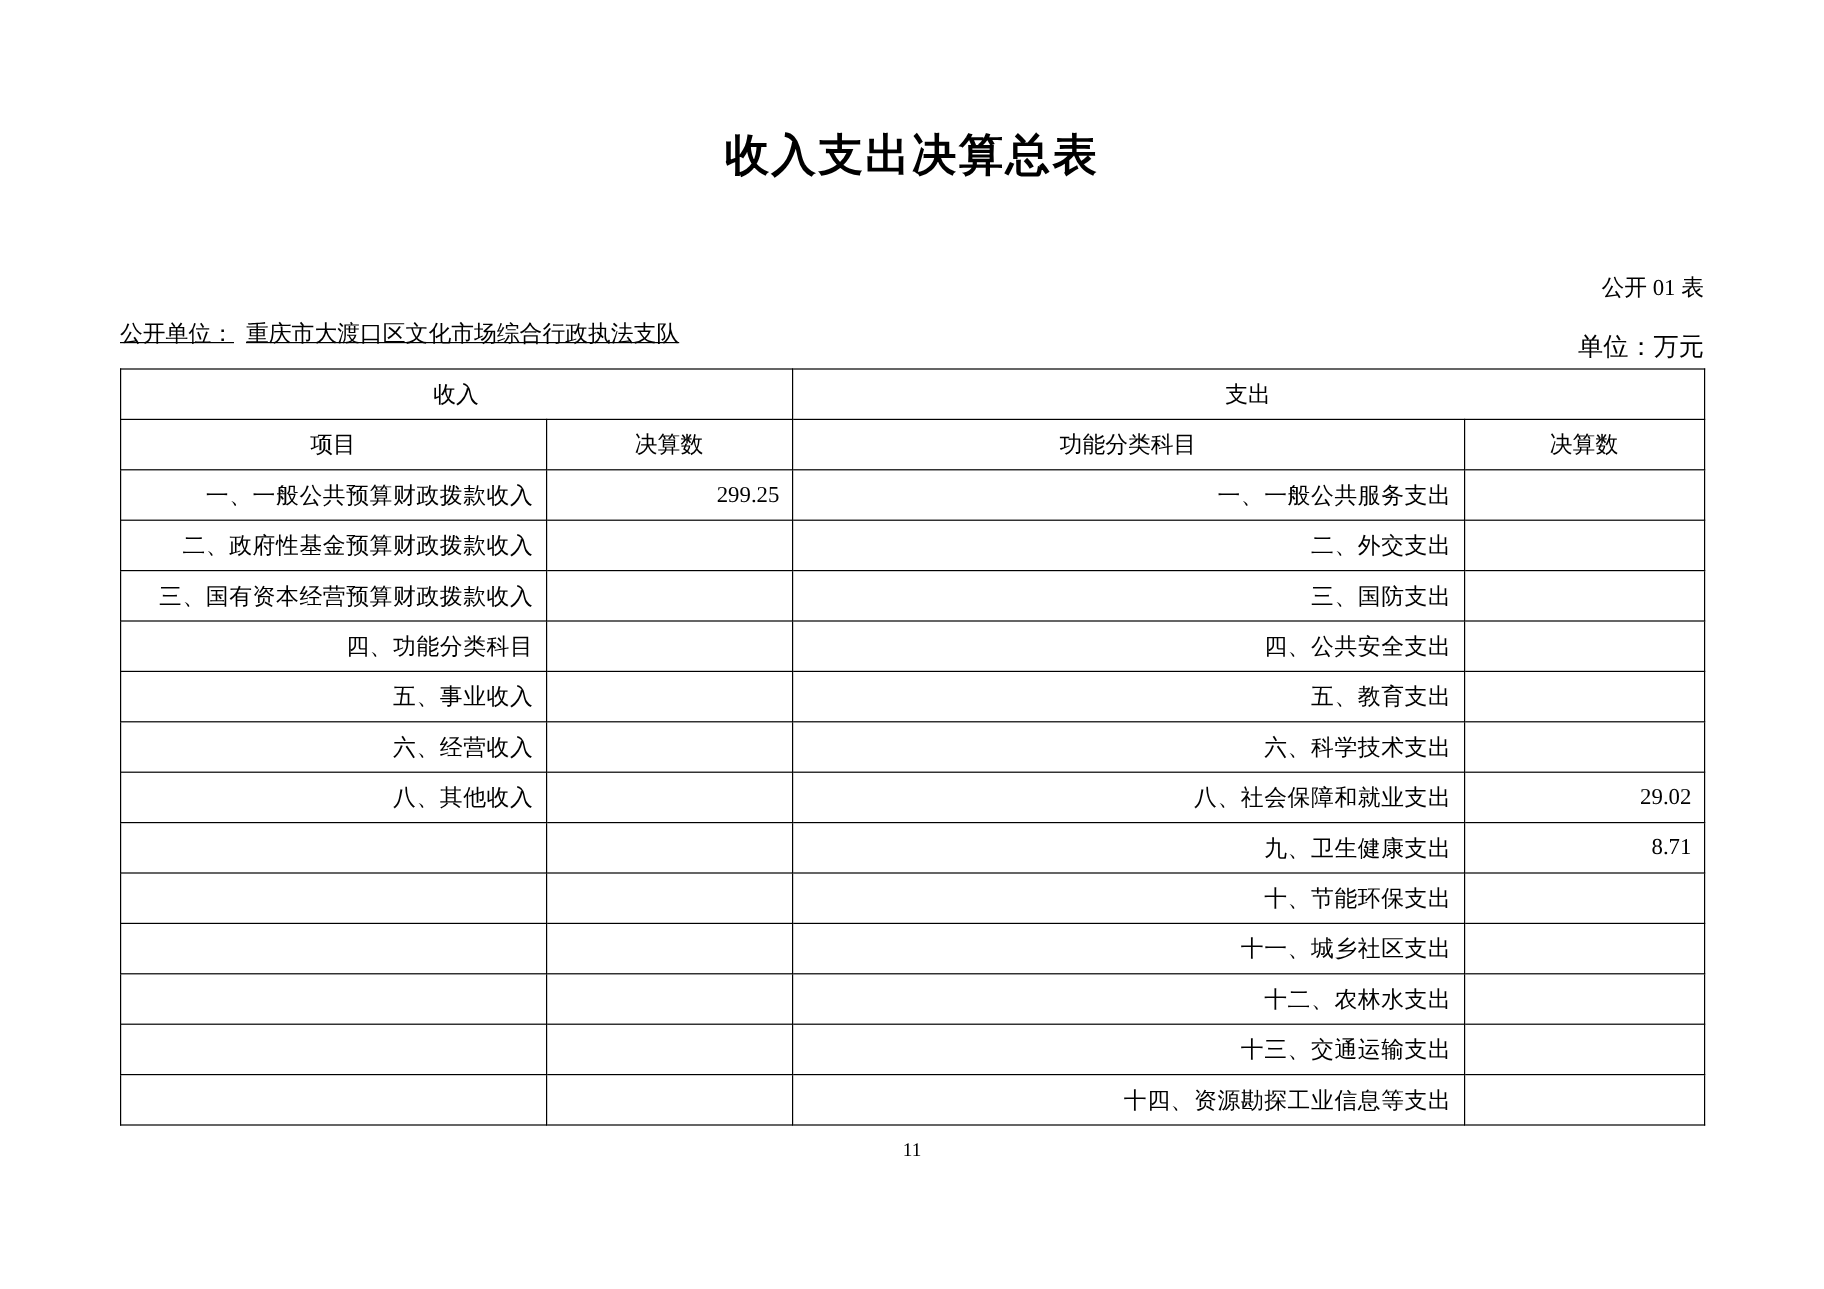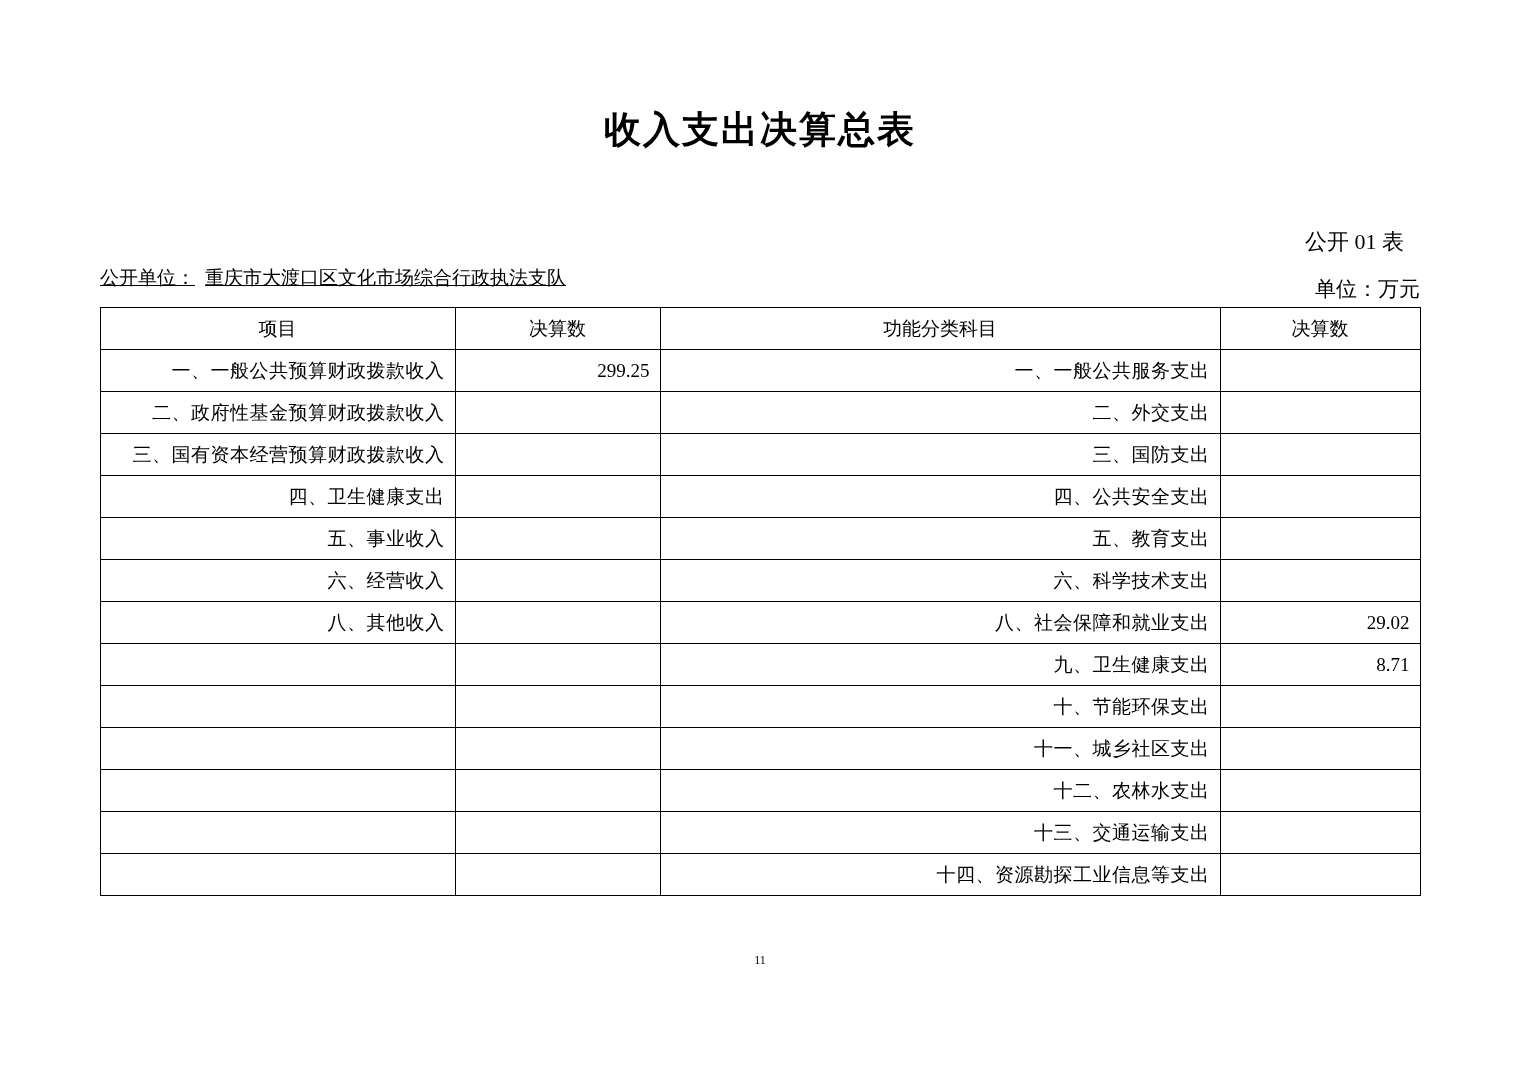--- a/index.html
+++ b/index.html
@@ -30,23 +30,23 @@
     margin: 0;
     padding-top: 105px;
   }
   .meta-row {
     position: relative;
     width: 1320px;
     margin: 0 auto;
   }
   .meta-right-1 {
     position: absolute;
-    right: 16px;
+    right: 0;
     top: 72px;
-    font-size: 22px;
+    font-size: 19px;
     font-family: "Liberation Serif", serif;
     white-space: nowrap;
   }
   .meta-right-2 {
     position: absolute;
     right: 0;
     top: 110px;
     font-size: 21px;
     font-family: Liberation Mono, monospace;
     white-space: nowrap;
@@ -100,21 +100,21 @@
   .col-a { width: 355px; }
   .col-b { width: 205px; }
   .col-c { width: 560px; }
   .col-d { width: 200px; }
   .page-number {
     position: absolute;
     bottom: 86px;
     left: 0;
     right: 0;
     text-align: center;
-    font-size: 12px;
+    font-size: 16px;
     font-family: "Liberation Serif", serif;
   }
 </style>
 </head>
 <body>
 
 <div class="page">
 
   <h1 class="doc-title">收入支出决算总表</h1>
 
@@ -128,20 +128,24 @@
 
   <table class="main">
     <colgroup>
       <col class="col-a">
       <col class="col-b">
       <col class="col-c">
       <col class="col-d">
     </colgroup>
     <thead>
       <tr>
+        <th class="group-head" colspan="2">收入</th>
+        <th class="group-head" colspan="2">支出</th>
+      </tr>
+      <tr>
         <th class="col-head">项目</th>
         <th class="col-head">决算数</th>
         <th class="col-head">功能分类科目</th>
         <th class="col-head">决算数</th>
       </tr>
     </thead>
     <tbody>
       <tr>
         <td class="cell-label">一、一般公共预算财政拨款收入</td>
         <td class="cell-num">299.25</td>
@@ -154,21 +158,21 @@
         <td class="cell-label">二、外交支出</td>
         <td class="cell-num"></td>
       </tr>
       <tr>
         <td class="cell-label">三、国有资本经营预算财政拨款收入</td>
         <td class="cell-num"></td>
         <td class="cell-label">三、国防支出</td>
         <td class="cell-num"></td>
       </tr>
       <tr>
-        <td class="cell-label">四、卫生健康支出</td>
+        <td class="cell-label">四、功能分类科目</td>
         <td class="cell-num"></td>
         <td class="cell-label">四、公共安全支出</td>
         <td class="cell-num"></td>
       </tr>
       <tr>
         <td class="cell-label">五、事业收入</td>
         <td class="cell-num"></td>
         <td class="cell-label">五、教育支出</td>
         <td class="cell-num"></td>
       </tr>

